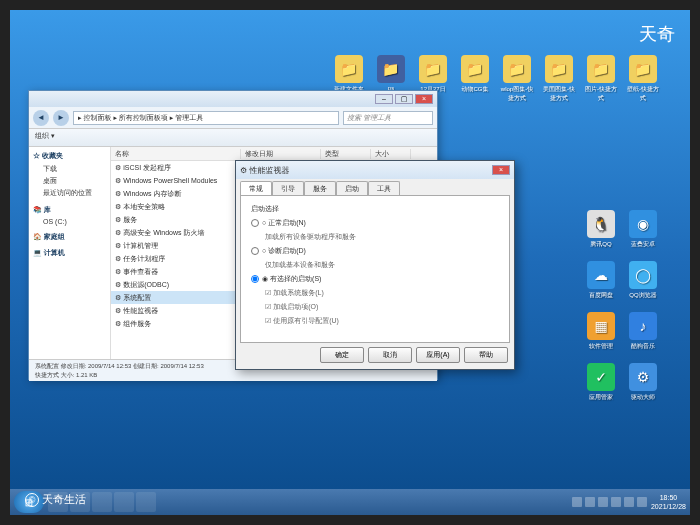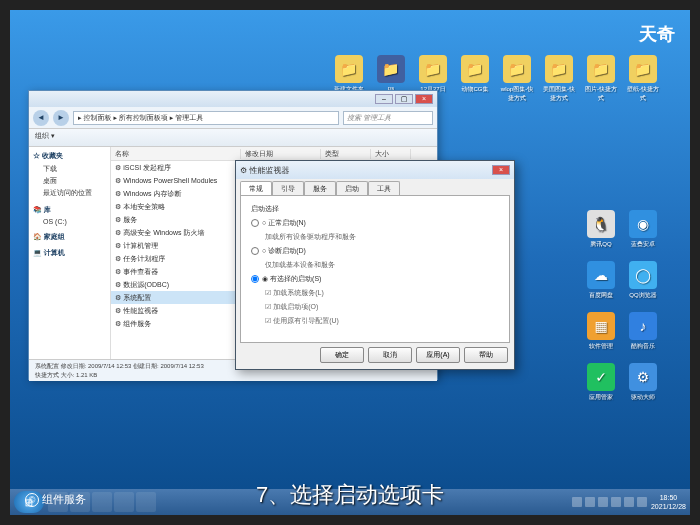--- a/index.html
+++ b/index.html
@@ -1,18 +1,18 @@
 <!DOCTYPE html>
 <html><head>
 <meta charset="utf-8">
 <style>
 *{margin:0;padding:0;box-sizing:border-box;font-family:"Microsoft YaHei",SimSun,sans-serif}
 body{width:700px;height:525px;overflow:hidden;background:#222;position:relative}
 .frame{position:absolute;top:10px;left:10px;right:10px;bottom:10px;background:linear-gradient(180deg,#3a9ae8 0%,#1e6bb8 50%,#0a4a8a 100%);overflow:hidden}
-.watermark{position:absolute;top:12px;right:15px;color:#fff;font-size:18px;font-weight:bold;z-index:100}
+.watermark{position:absolute;top:12px;right:15px;color:#fff;font-size:18px;font-weight:normal;z-index:100}
 .bottomwm{position:absolute;bottom:8px;left:15px;color:#fff;font-size:11px;z-index:100;display:flex;align-items:center;gap:3px}
 .bottomwm::before{content:"©";border:1px solid #fff;border-radius:50%;width:12px;height:12px;display:inline-flex;align-items:center;justify-content:center;font-size:9px}
 .caption{position:absolute;bottom:5px;left:50%;transform:translateX(-50%);color:#fff;font-size:22px;z-index:99;text-shadow:1px 1px 2px #000}
 
 
 .dicons-top{position:absolute;top:45px;right:30px;display:flex;gap:8px}
 .dicons-right{position:absolute;right:30px;top:200px;display:flex;flex-direction:column;gap:12px}
 .dicon{width:34px;text-align:center;color:#fff;font-size:6px;text-shadow:1px 1px 1px rgba(0,0,0,.5)}
 .dicon .ic{width:28px;height:28px;margin:0 auto 2px;border-radius:4px;display:flex;align-items:center;justify-content:center;font-size:14px}
 .dicon-pair{display:flex;gap:8px}
@@ -323,15 +323,14 @@
         <div class="tray-ic"></div>
         <div class="tray-ic"></div>
       </div>
       <div class="clock">
         <div>18:50</div>
         <div>2021/12/28</div>
       </div>
     </div>
   </div>
 
-  <div class="caption">7、选择启动选项卡</div>
-  <div class="bottomwm">组件服务</div>
+  <div class="bottomwm">天奇生活</div>
 </div>
 
 </body></html>

